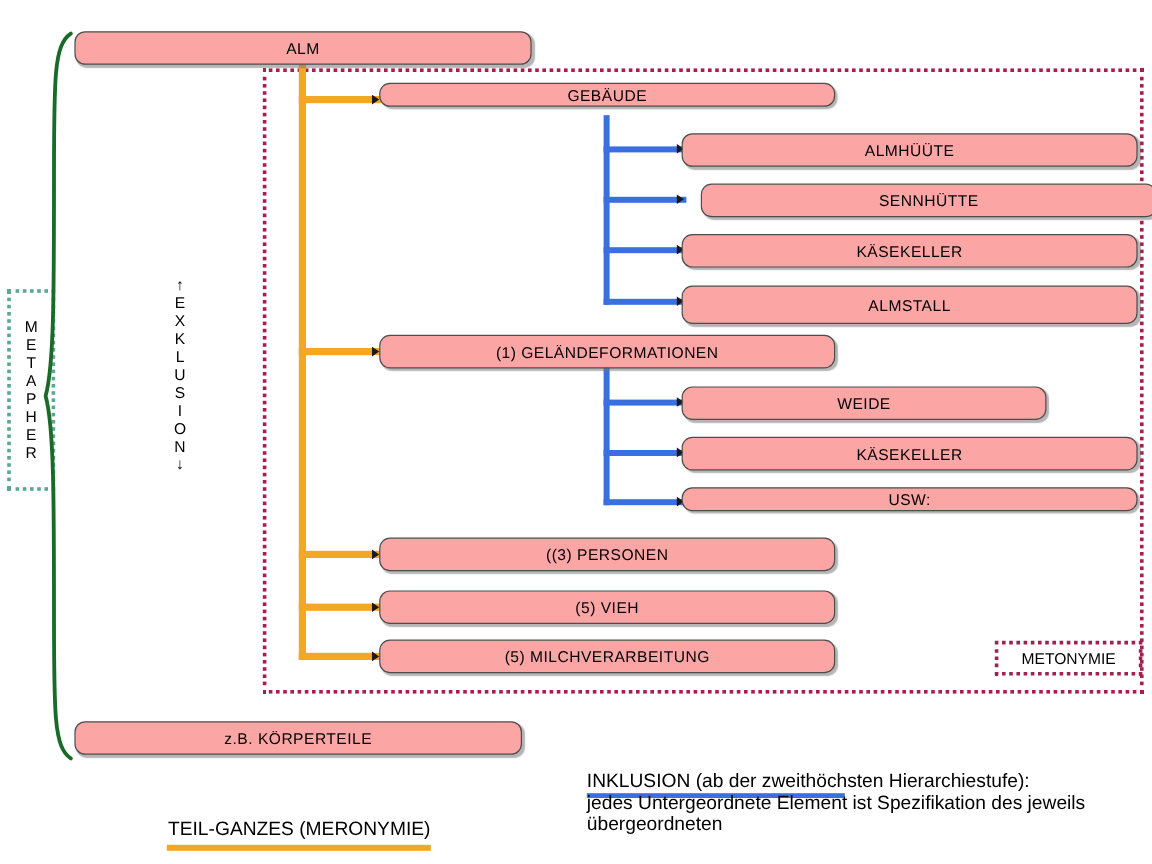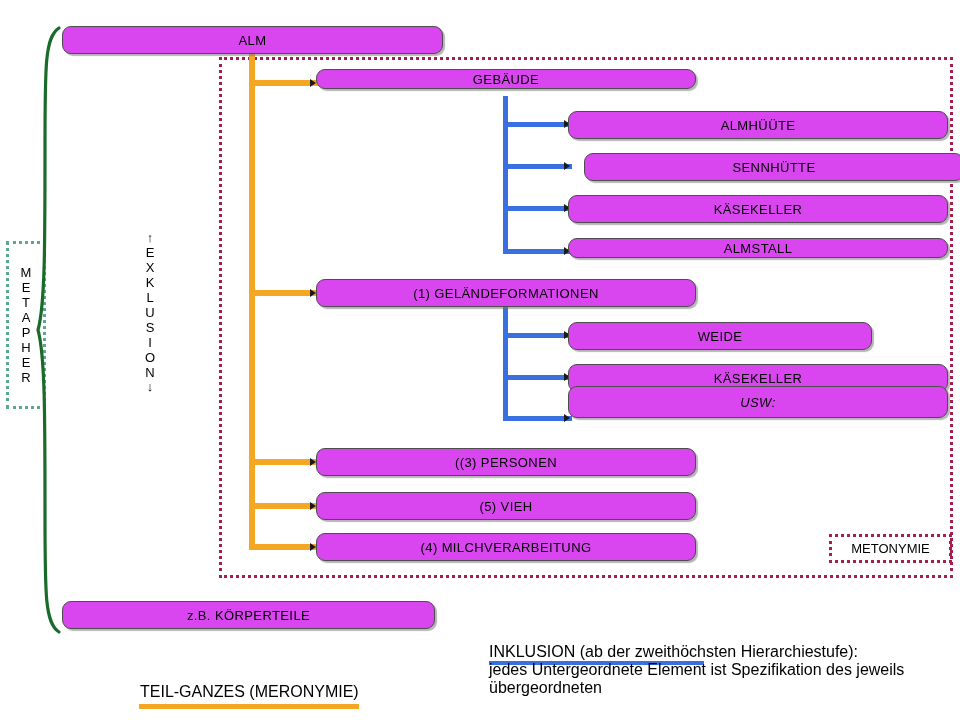--- a/index.html
+++ b/index.html
@@ -14,21 +14,21 @@
     position: relative;
     width: 960px;
     height: 720px;
     background: #ffffff;
     overflow: hidden;
   }
   
   .node {
     position: absolute;
     box-sizing: border-box;
-    background: #d946ef;
+    background: #fca5a5;
     border: 1px solid #4d4d4d;
     border-radius: 9px;
     box-shadow: 2px 2px 1px rgba(120,120,120,0.55);
     display: flex;
     align-items: center;
     justify-content: center;
     font-size: 13px;
     color: #000000;
     letter-spacing: 0.4px;
     white-space: nowrap;
@@ -204,50 +204,50 @@
     </div>
 
   <div class="node" style="left:584px; top:153px; width:380px; height:28px;">
       <span>SENNHÜTTE</span>
     </div>
 
   <div class="node" style="left:568px; top:195px; width:380px; height:28px;">
       <span>KÄSEKELLER</span>
     </div>
 
-  <div class="node" style="left:568px; top:238px; width:380px; height:20px;">
+  <div class="node" style="left:568px; top:238px; width:380px; height:32px;">
       <span>ALMSTALL</span>
     </div>
 
   <div class="node" style="left:316px; top:279px; width:380px; height:28px;">
       <span>(1) GELÄNDEFORMATIONEN</span>
     </div>
 
   <div class="node" style="left:568px; top:322px; width:304px; height:28px;">
       <span>WEIDE</span>
     </div>
 
   <div class="node" style="left:568px; top:364px; width:380px; height:28px;">
       <span>KÄSEKELLER</span>
     </div>
 
-  <div class="node" style="left:568px; top:386px; width:380px; height:32px;font-style:italic;">
+  <div class="node" style="left:568px; top:406px; width:380px; height:20px;">
       <span>USW:</span>
     </div>
 
   <div class="node" style="left:316px; top:448px; width:380px; height:28px;">
       <span>((3) PERSONEN</span>
     </div>
 
   <div class="node" style="left:316px; top:492px; width:380px; height:28px;">
       <span>(5) VIEH</span>
     </div>
 
   <div class="node" style="left:316px; top:533px; width:380px; height:28px;">
-      <span>(4) MILCHVERARBEITUNG</span>
+      <span>(5) MILCHVERARBEITUNG</span>
     </div>
 
   <div class="node" style="left:62px; top:601px; width:373px; height:28px;">
       <span>z.B. KÖRPERTEILE</span>
     </div>
 
   <div class="dotted-red" style="left:829px; top:534px; width:123px; height:29px; z-index:7;"></div>
   <div class="chip-label" style="left:829px; top:534px; width:123px; height:29px; z-index:8;">
       <span>METONYMIE</span>
     </div>

